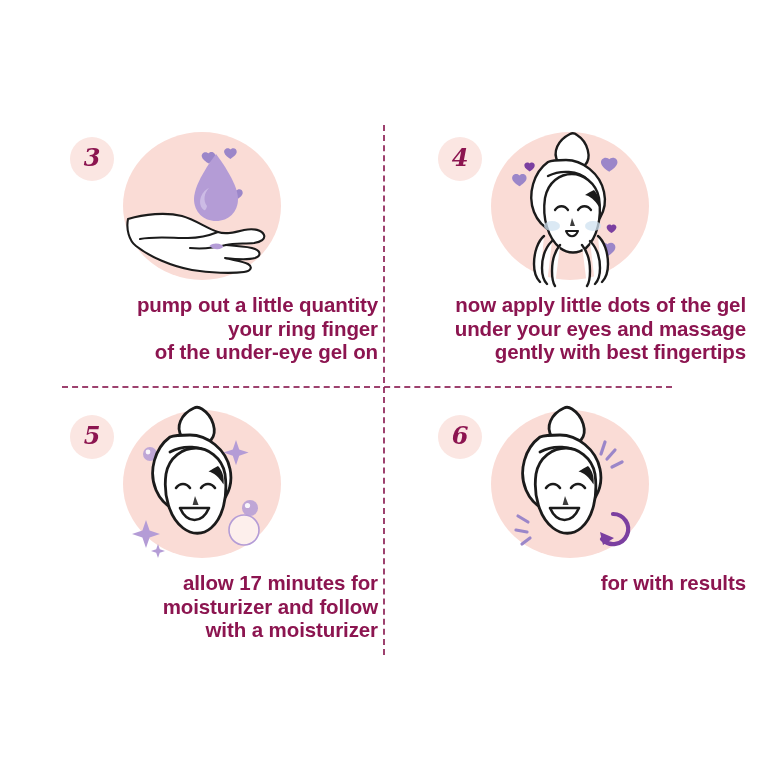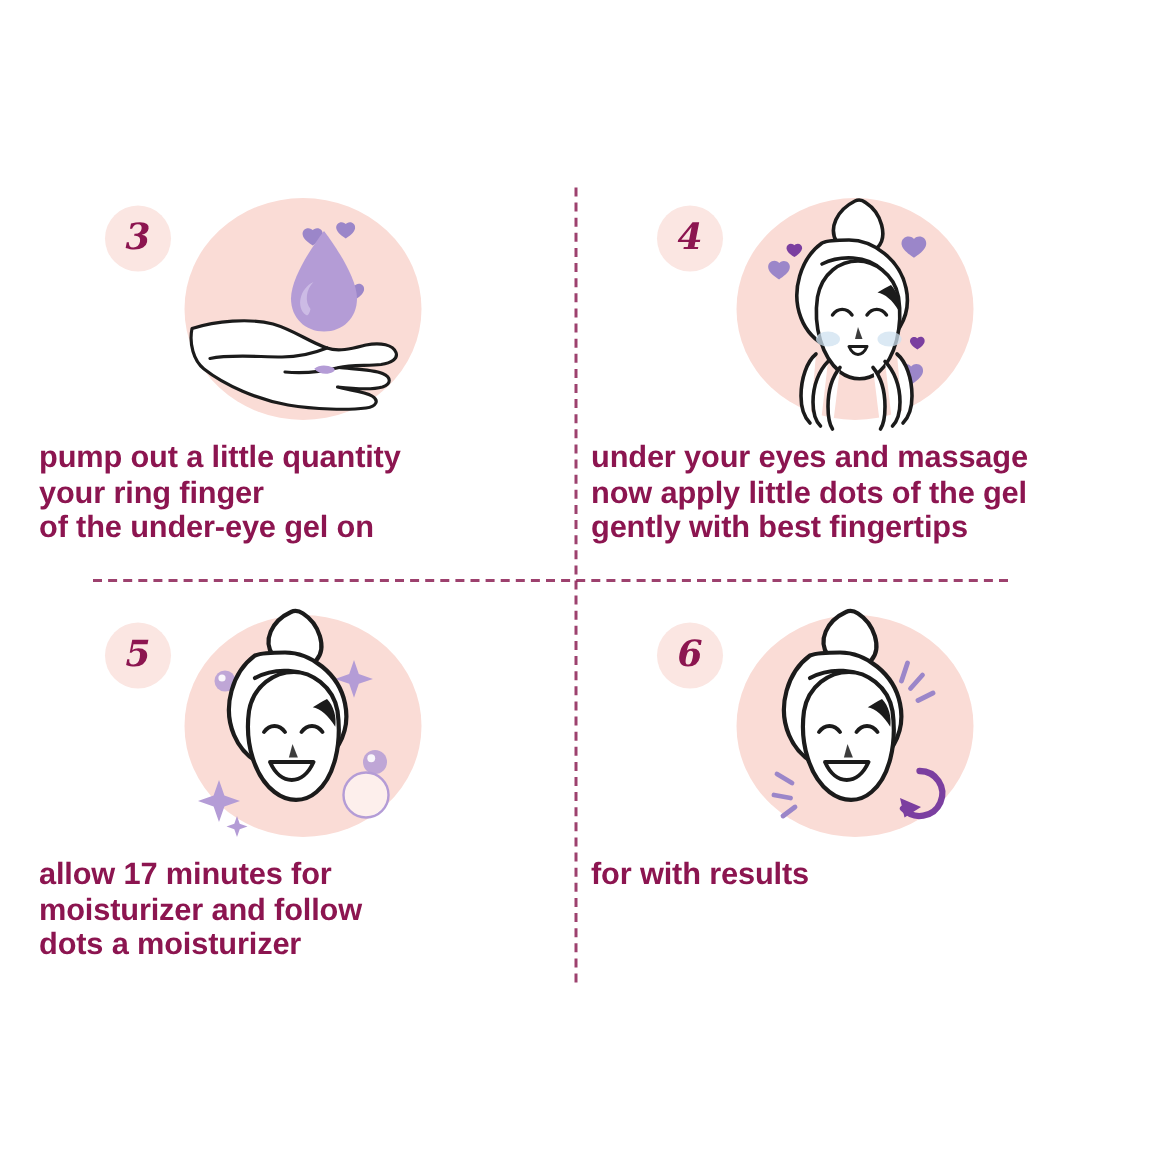--- a/index.html
+++ b/index.html
@@ -87,21 +87,21 @@
     height: 166px;
   }
   .disc-wrap svg { display: block; width: 176px; height: 166px; }
 
   
   .caption {
     position: absolute;
     left: 0;
     right: 0;
     top: 173px;
-    text-align: left;
+    text-align: right;
     color: #8c1550;
     font-family: "Liberation Sans", sans-serif;
     font-size: 20.5px;
     font-weight: 700;
     line-height: 23.5px;
     letter-spacing: -0.1px;
     padding: 0 8px;
     box-sizing: border-box;
   }
   .caption .cap-line { display: block; white-space: nowrap; }
@@ -187,22 +187,22 @@
 
         <ellipse cx="70" cy="100" rx="8" ry="5" fill="#cfe2f0" opacity="0.75"></ellipse>
         <ellipse cx="111" cy="100" rx="8" ry="5" fill="#cfe2f0" opacity="0.75"></ellipse>
 
         <path d="M90 92 l-2 8 h5 z" fill="#1b1b1b" opacity="0.85"></path>
         <path d="M84 105 c3 7 9 7 12 0 z" fill="#ffffff" stroke="#1b1b1b" stroke-width="2" stroke-linejoin="round"></path>
       </svg>
     </div>
 
     <div class="caption">
+      <span class="cap-line">now apply little dots of the gel</span>
       <span class="cap-line">under your eyes and massage</span>
-      <span class="cap-line">now apply little dots of the gel</span>
       <span class="cap-line">gently with best fingertips</span>
     </div>
   </div>
 
   <div class="panel panel-5">
 
     <div class="badge">
       <span class="badge-num">5</span>
     </div>
 
@@ -235,21 +235,21 @@
 
         <path d="M81 92 l-2.4 9 h6 z" fill="#1b1b1b" opacity="0.85"></path>
 
         <path d="M66 104 c7 16 22 16 29 0 z" fill="#ffffff" stroke="#1b1b1b" stroke-width="2.6" stroke-linejoin="round"></path>
       </svg>
     </div>
 
     <div class="caption">
       <span class="cap-line">allow 17 minutes for</span>
       <span class="cap-line">moisturizer and follow</span>
-      <span class="cap-line">dots a moisturizer</span>
+      <span class="cap-line">with a moisturizer</span>
     </div>
   </div>
 
   <div class="panel panel-6">
 
     <div class="badge">
       <span class="badge-num">6</span>
     </div>
 
     <div class="disc-wrap">

